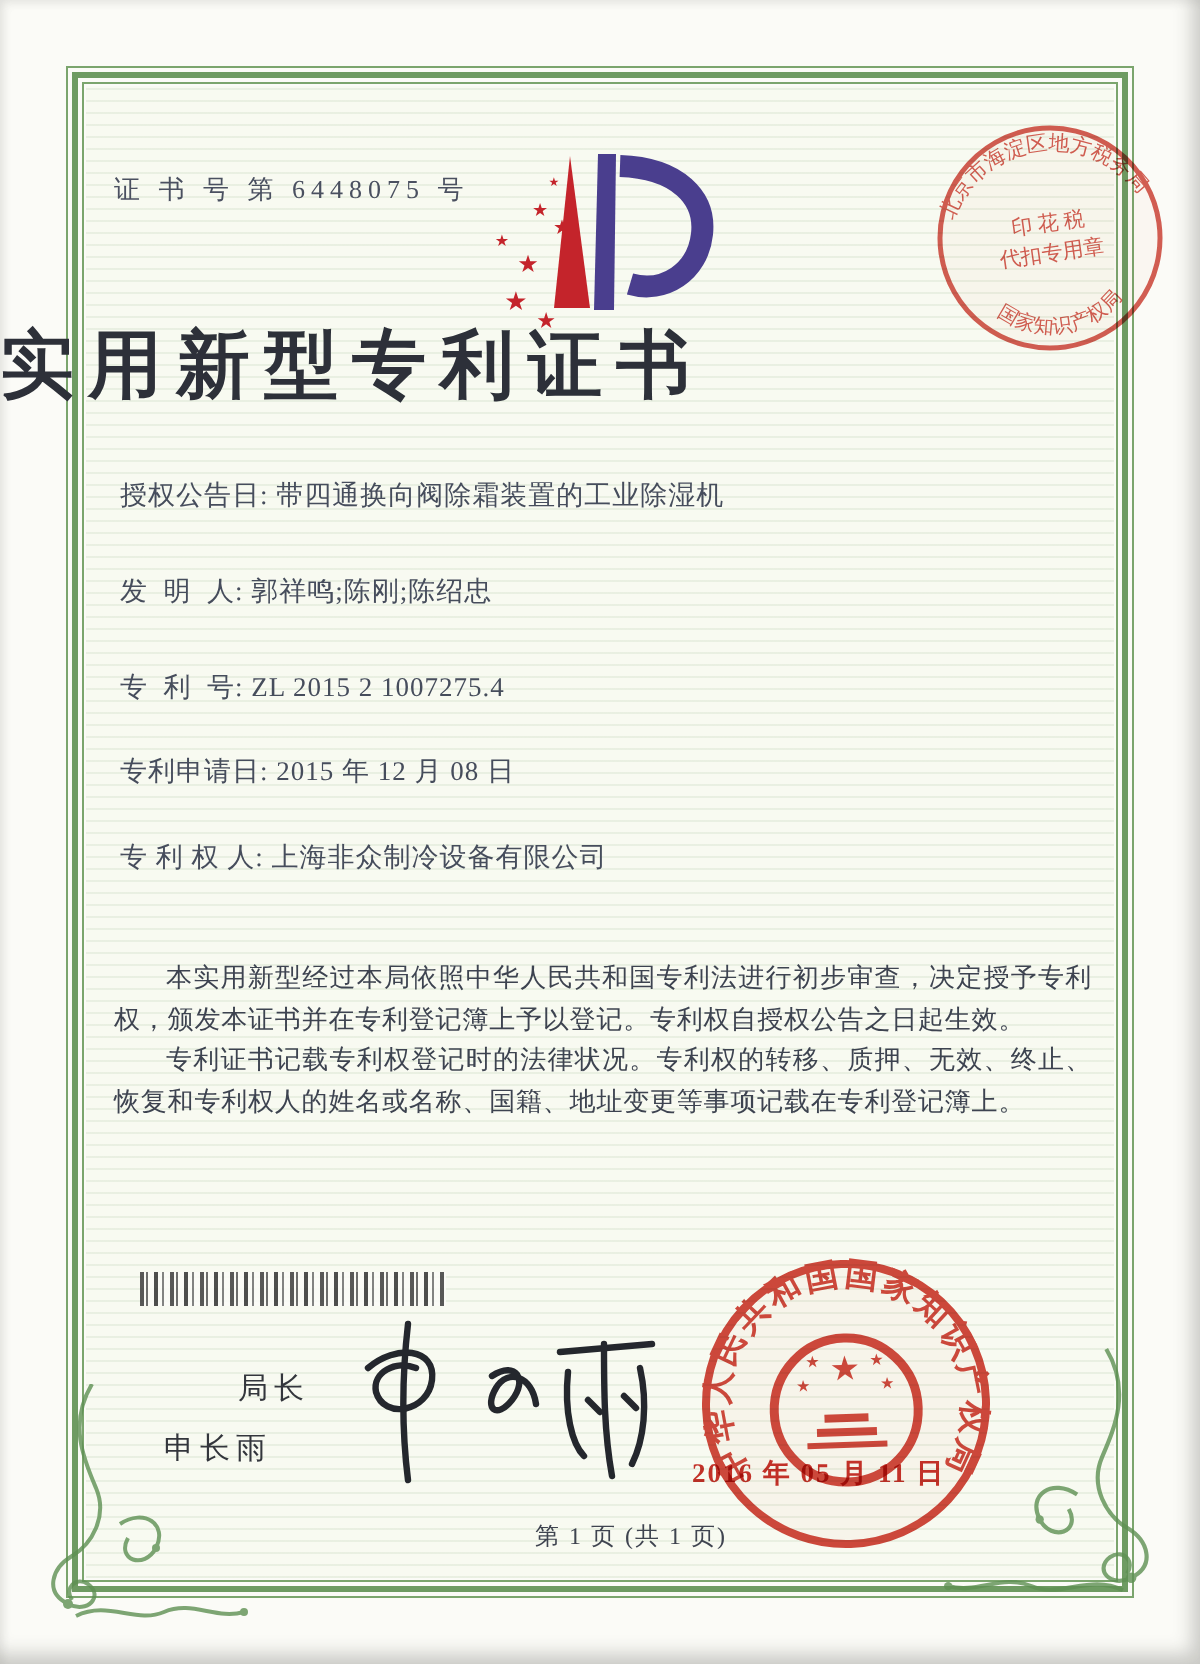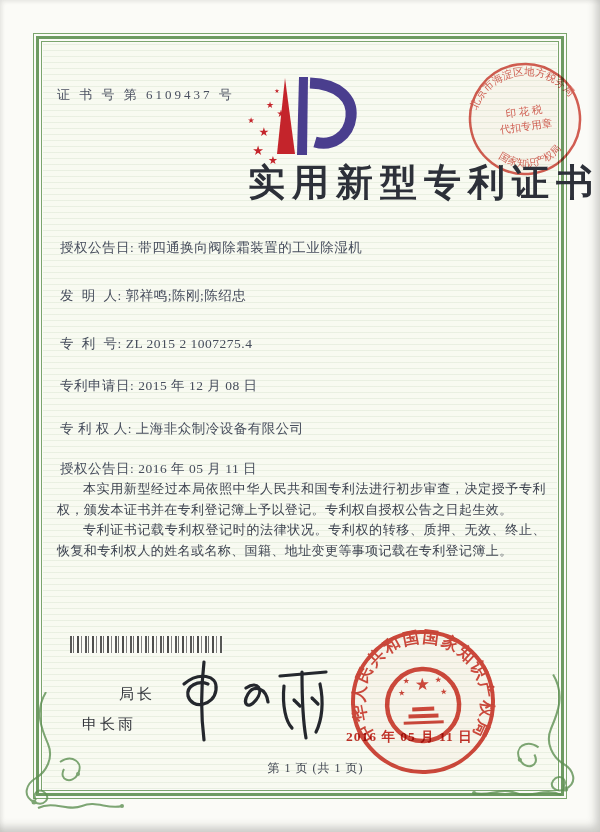--- a/index.html
+++ b/index.html
@@ -14,21 +14,21 @@
   .guilloche{
     position:absolute;inset:43px;background-color:#f8faf1;
     background-image:repeating-linear-gradient(0deg,rgba(125,165,115,.12) 0 1px,rgba(255,255,255,0) 1px 6px);
   }
   
   .frame-outer{position:absolute;inset:33px;border:1px solid #7ba56d;pointer-events:none;}
   .frame-mid{position:absolute;inset:36px;border:3px solid #6e9b62;pointer-events:none;}
   .frame-inner{position:absolute;inset:41px;border:1px solid #7ba56d;pointer-events:none;}
 
   .cert-no{position:absolute;left:57px;top:86px;font-size:13px;letter-spacing:3px;color:#4a5060;}
-  .title{position:absolute;left:0;right:0;top:158px;text-align:right;font-size:37px;font-weight:700;letter-spacing:7px;color:#2d3039;}
+  .title{position:absolute;left:0;right:0;top:158px;text-align:left;font-size:37px;font-weight:700;letter-spacing:7px;color:#2d3039;}
 
   .field{position:absolute;left:60px;font-size:13.5px;white-space:pre;color:#464d5c;letter-spacing:.5px;}
   .f0{top:239px}.f1{top:287px}.f2{top:335px}.f3{top:377px}.f4{top:420px}.f5{top:460px}
 
   .body-text{position:absolute;left:57px;top:479px;width:489px;font-size:13px;line-height:20.5px;
     text-align:justify;color:#3d4350;letter-spacing:.4px;}
   .body-text p{margin:0;text-indent:2em;}
 
   .barcode{position:absolute;left:70px;top:636px;width:153px;height:17px;opacity:.85;
     background:repeating-linear-gradient(90deg,#3c3c3c 0 2px,#fbfbf7 2px 3px,#565656 3px 4px,#fbfbf7 4px 7px,#303030 7px 9px,#fbfbf7 9px 11px,#6e6e6e 11px 12px,#fbfbf7 12px 15px);}
@@ -76,21 +76,21 @@
   <div class="frame-mid"></div>
   <div class="frame-inner"></div>
 
   <svg class="flourish flourish-left" viewBox="0 0 100 126">
       <use href="#flourish-motif"></use>
     </svg>
   <svg class="flourish flourish-right" viewBox="0 0 100 126">
       <use href="#flourish-motif"></use>
     </svg>
 
-  <div class="cert-no">证 书 号 第 6109437 号</div>
+  <div class="cert-no">证 书 号 第 6448075 号</div>
 
   <svg class="logo" viewBox="0 0 160 95">
     <g fill="#c4242b">
       <text x="44" y="21" font-size="6" text-anchor="middle">★</text>
       <text x="37" y="36" font-size="9" text-anchor="middle">★</text>
       <text x="48" y="45" font-size="10" text-anchor="middle">★</text>
       <text x="18" y="51" font-size="8" text-anchor="middle">★</text>
       <text x="31" y="64" font-size="12" text-anchor="middle">★</text>
       <text x="25" y="83" font-size="13" text-anchor="middle">★</text>
       <text x="40" y="92" font-size="11" text-anchor="middle">★</text>
@@ -116,21 +116,20 @@
     <text x="67" y="78" font-size="10.5" fill="#d0483c" text-anchor="middle">代扣专用章</text>
   </svg>
 
   <div class="title">实用新型专利证书</div>
 
   <div class="field f0"><span>授权公告日: </span><span>带四通换向阀除霜装置的工业除湿机</span></div>
   <div class="field f1"><span>发  明  人: </span><span>郭祥鸣;陈刚;陈绍忠</span></div>
   <div class="field f2"><span>专  利  号: </span><span>ZL 2015 2 1007275.4</span></div>
   <div class="field f3"><span>专利申请日: </span><span>2015 年 12 月 08 日</span></div>
   <div class="field f4"><span>专 利 权 人: </span><span>上海非众制冷设备有限公司</span></div>
-  <div class="field f5"><span>授权公告日: </span><span>2016 年 05 月 11 日</span></div>
 
   <div class="body-text">
     <p>本实用新型经过本局依照中华人民共和国专利法进行初步审查，决定授予专利权，颁发本证书并在专利登记簿上予以登记。专利权自授权公告之日起生效。</p>
     <p>专利证书记载专利权登记时的法律状况。专利权的转移、质押、无效、终止、恢复和专利权人的姓名或名称、国籍、地址变更等事项记载在专利登记簿上。</p>
   </div>
 
   <div class="barcode"></div>
 
   <div class="officer-title">局长</div>
   <div class="officer-name">申长雨</div>

